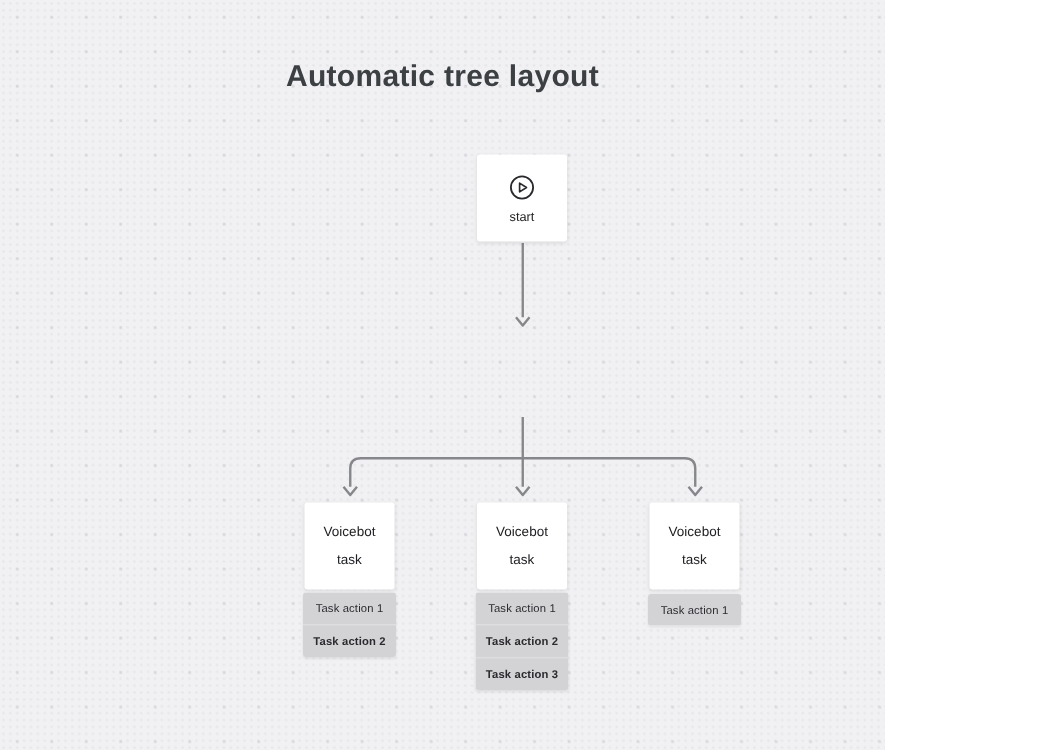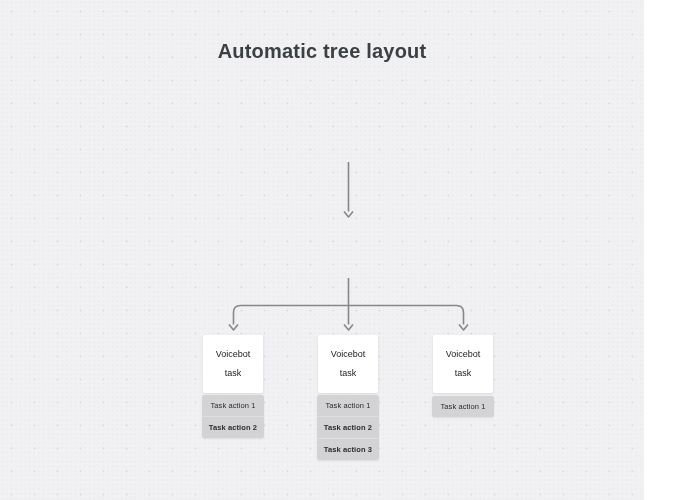--- a/index.html
+++ b/index.html
@@ -7,21 +7,21 @@
     padding: 0;
   }
   body {
     width: 698px;
     height: 500px;
     font-family: "Liberation Sans", sans-serif;
     overflow: hidden;
   }
   .canvas {
     position: relative;
-    width: 644px;
+    width: 590px;
     height: 500px;
     background-color: #f1f1f3;
     background-image:
       radial-gradient(circle, rgba(110,115,125,0.14) 0.9px, transparent 1.1px),
       radial-gradient(circle, rgba(110,115,125,0.07) 0.8px, transparent 1px);
     background-size: 23px 23px, 4.6px 4.6px;
   }
   .page-title {
     position: absolute;
     top: 40px;
@@ -110,20 +110,29 @@
     <path d="M348.5 278 V 324.5"></path>
     <polyline points="344,324.5 348.5,330 353,324.5"></polyline>
 
     <path d="M348.5 305.5 H 240.5 Q 233.5 305.5 233.5 312.5 V 324.5"></path>
     <polyline points="229,324.5 233.5,330 238,324.5"></polyline>
 
     <path d="M348.5 305.5 H 456.5 Q 463.5 305.5 463.5 312.5 V 324.5"></path>
     <polyline points="459,324.5 463.5,330 468,324.5"></polyline>
   </svg>
 
+  <div class="card" id="start-card">
+    <span class="play-icon">
+      <svg width="18" height="18" viewBox="0 0 18 18" fill="none" stroke="#2a2a2e">
+        <circle cx="9" cy="9" r="7.4" stroke-width="1.2"></circle>
+        <path d="M7.4 6.1 L12 9 L7.4 11.9 Z" stroke-width="1.1" stroke-linejoin="round"></path>
+      </svg>
+    </span>
+    <div class="start-label">start</div>
+  </div>
 
 
   <div id="task-col-0">
     <div class="card">
       <div class="node-label">Voicebot task</div>
     </div>
     <div class="action-stack">
         <div class="action-row">Task action 1</div>
         <div class="action-row">Task action 2</div>
       </div>

